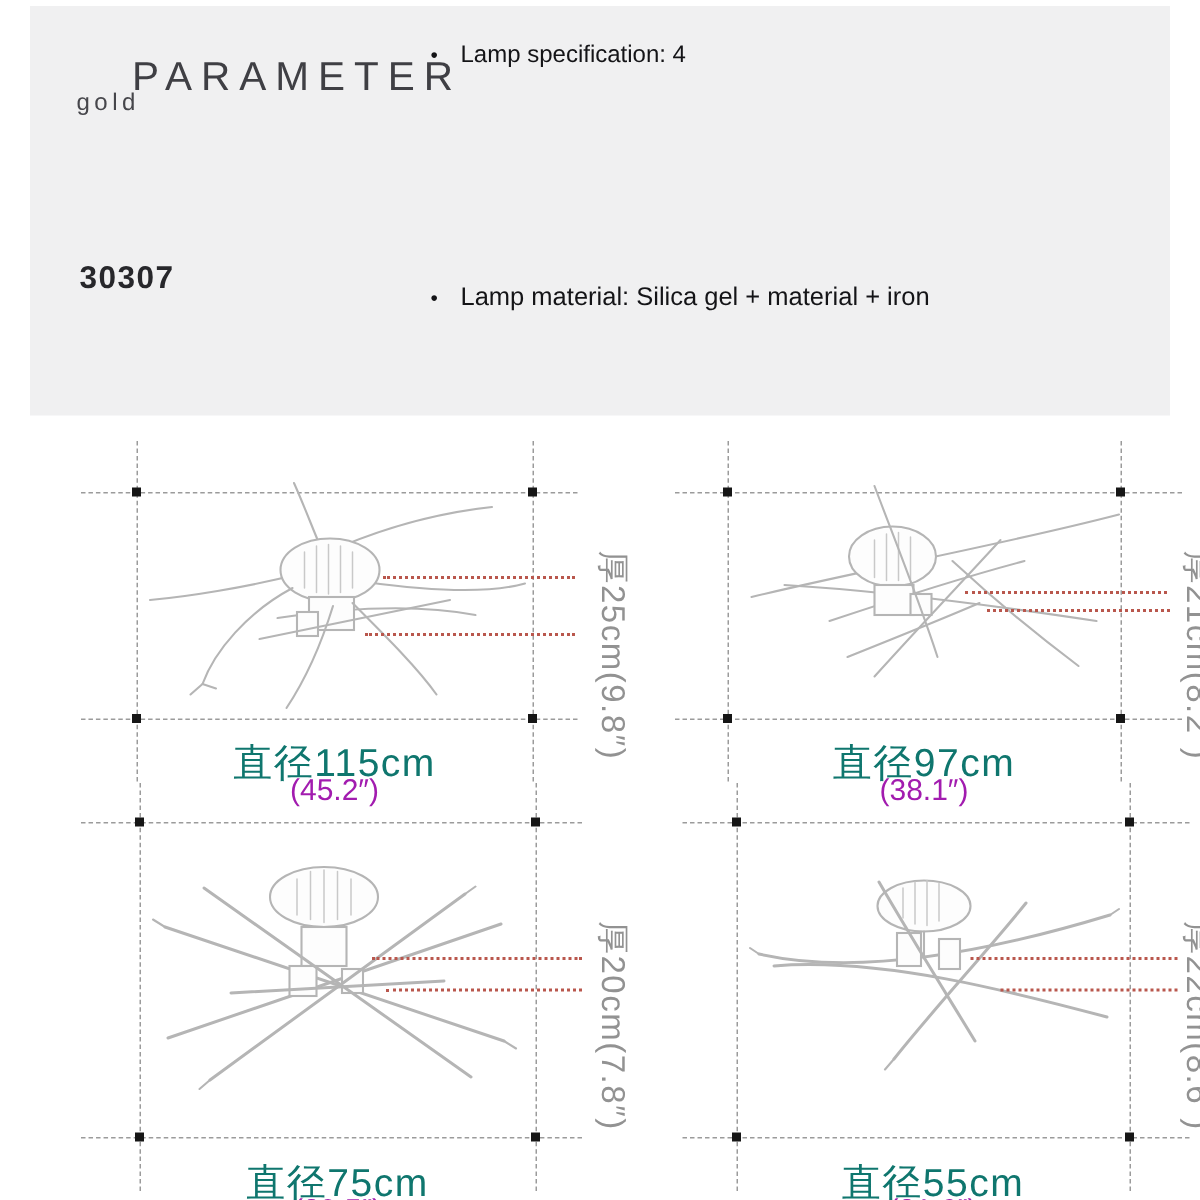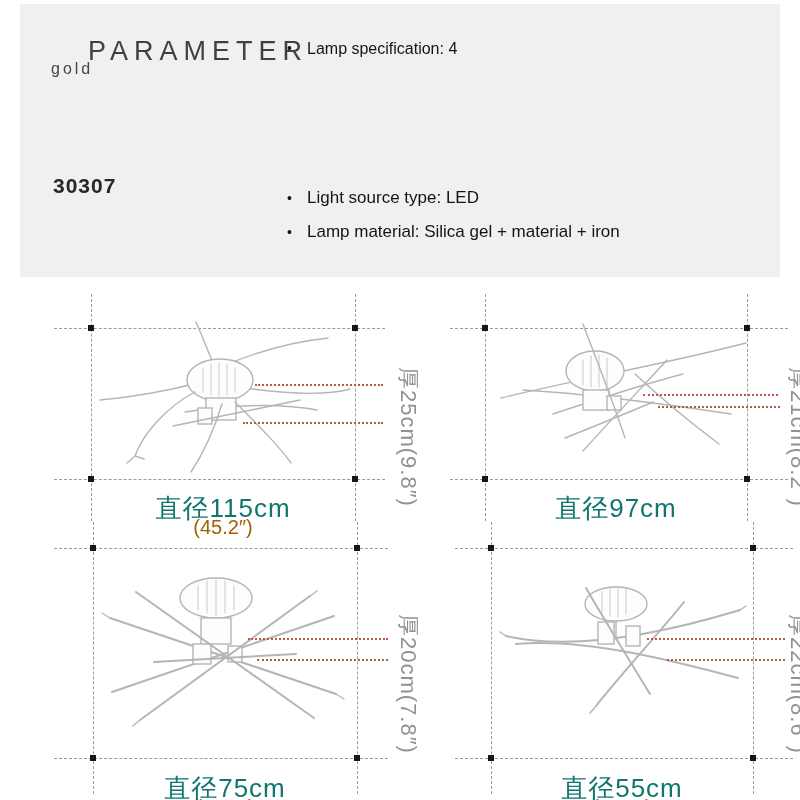--- a/index.html
+++ b/index.html
@@ -23,21 +23,21 @@
   }
   .model{
     position:absolute;left:33px;top:170px;
     font-size:21px;font-weight:700;color:#27272b;letter-spacing:1px;
   }
   ul.specs{position:absolute;margin:0;padding:0;list-style:none;color:#141417;}
   ul.specs li{position:relative;padding-left:20px;}
   ul.specs li::before{
     content:"\2022";position:absolute;left:0;top:0;color:#141417;font-size:14px;
   }
-  .specs-primary{left:267px;top:35px;font-size:16px;}
+  .specs-primary{left:267px;top:23px;font-size:16px;}
   .specs-primary li{margin-bottom:11px;line-height:19px;}
   .specs-secondary{left:267px;top:184px;font-size:17px;}
   .specs-secondary li{margin-bottom:14px;line-height:20px;}
 
   
   .diagram{position:absolute;width:390px;}
   .d1{left:0;top:278px;height:240px;}
   .d2{left:410px;top:278px;height:240px;}
   .d3{left:0;top:506px;height:294px;}
   .d4{left:410px;top:506px;height:294px;}
@@ -48,40 +48,39 @@
   .redline{position:absolute;height:0;border-top:2px dotted #b9574d;}
   .lamp{position:absolute;}
   .lamp path,.lamp ellipse,.lamp rect{fill:none;stroke:#b5b5b5;stroke-width:1.4;stroke-linecap:round;}
   .lamp ellipse,.lamp rect{fill:#fdfdfd;}
   .lamp .hatch{stroke:#c9c9c9;stroke-width:1;}
   .lamp .rod{stroke-width:2;}
   .dia-label{
     position:absolute;text-align:center;color:#0f766e;
     font-size:26px;letter-spacing:1px;white-space:nowrap;
   }
-  .inch-label{position:absolute;text-align:center;color:#a16207;font-size:20px;}
+  .inch-label{position:absolute;text-align:center;color:#a21caf;font-size:20px;}
   .thick-label{
     position:absolute;transform:rotate(90deg);transform-origin:0 0;
     white-space:nowrap;color:#929292;font-size:22px;letter-spacing:1px;
   }
 </style>
 </head>
 <body>
 
 <section class="header-panel">
   <h1 class="title">PARAMETER</h1>
   <div class="subtitle">gold</div>
   <div class="model">30307</div>
 
   <ul class="specs specs-primary">
     <li>Lamp specification: 4</li>
   </ul>
 
   <ul class="specs specs-secondary">
-    <li>Light source type: LED</li>
     <li>Lamp material: Silica gel + material + iron</li>
   </ul>
 </section>
 
 <figure class="diagram d1">
   <span class="dash-v" style="left:51px;top:0;height:227px"></span>
   <span class="dash-v" style="left:315px;top:0;height:227px"></span>
   <span class="dash-h" style="left:14px;top:34px;width:331px"></span>
   <span class="dash-h" style="left:14px;top:185px;width:331px"></span>
   <span class="corner" style="left:48px;top:31px"></span>
@@ -136,20 +135,21 @@
     <path d="M88,135 C115,105 150,68 172,44"></path>
     <path d="M140,58 C168,84 200,110 224,128"></path>
     <path d="M70,122 C100,110 130,98 158,86"></path>
   </svg>
 
   <span class="redline" style="left:193px;top:100px;width:135px"></span>
   <span class="redline" style="left:208px;top:112px;width:122px"></span>
 
   <div class="thick-label" style="left:363px;top:73px">厚21cm(8.2″)</div>
   <div class="dia-label" style="left:35px;top:197px;width:262px">直径97cm</div>
+  <div class="inch-label" style="left:35px;top:222px;width:262px">(38.1″)</div>
 </figure>
 
 <figure class="diagram d3">
   <span class="dash-v" style="left:53px;top:0;height:272px"></span>
   <span class="dash-v" style="left:317px;top:0;height:272px"></span>
   <span class="dash-h" style="left:14px;top:26px;width:334px"></span>
   <span class="dash-h" style="left:14px;top:236px;width:334px"></span>
   <span class="corner" style="left:50px;top:23px"></span>
   <span class="corner" style="left:314px;top:23px"></span>
   <span class="corner" style="left:50px;top:233px"></span>

